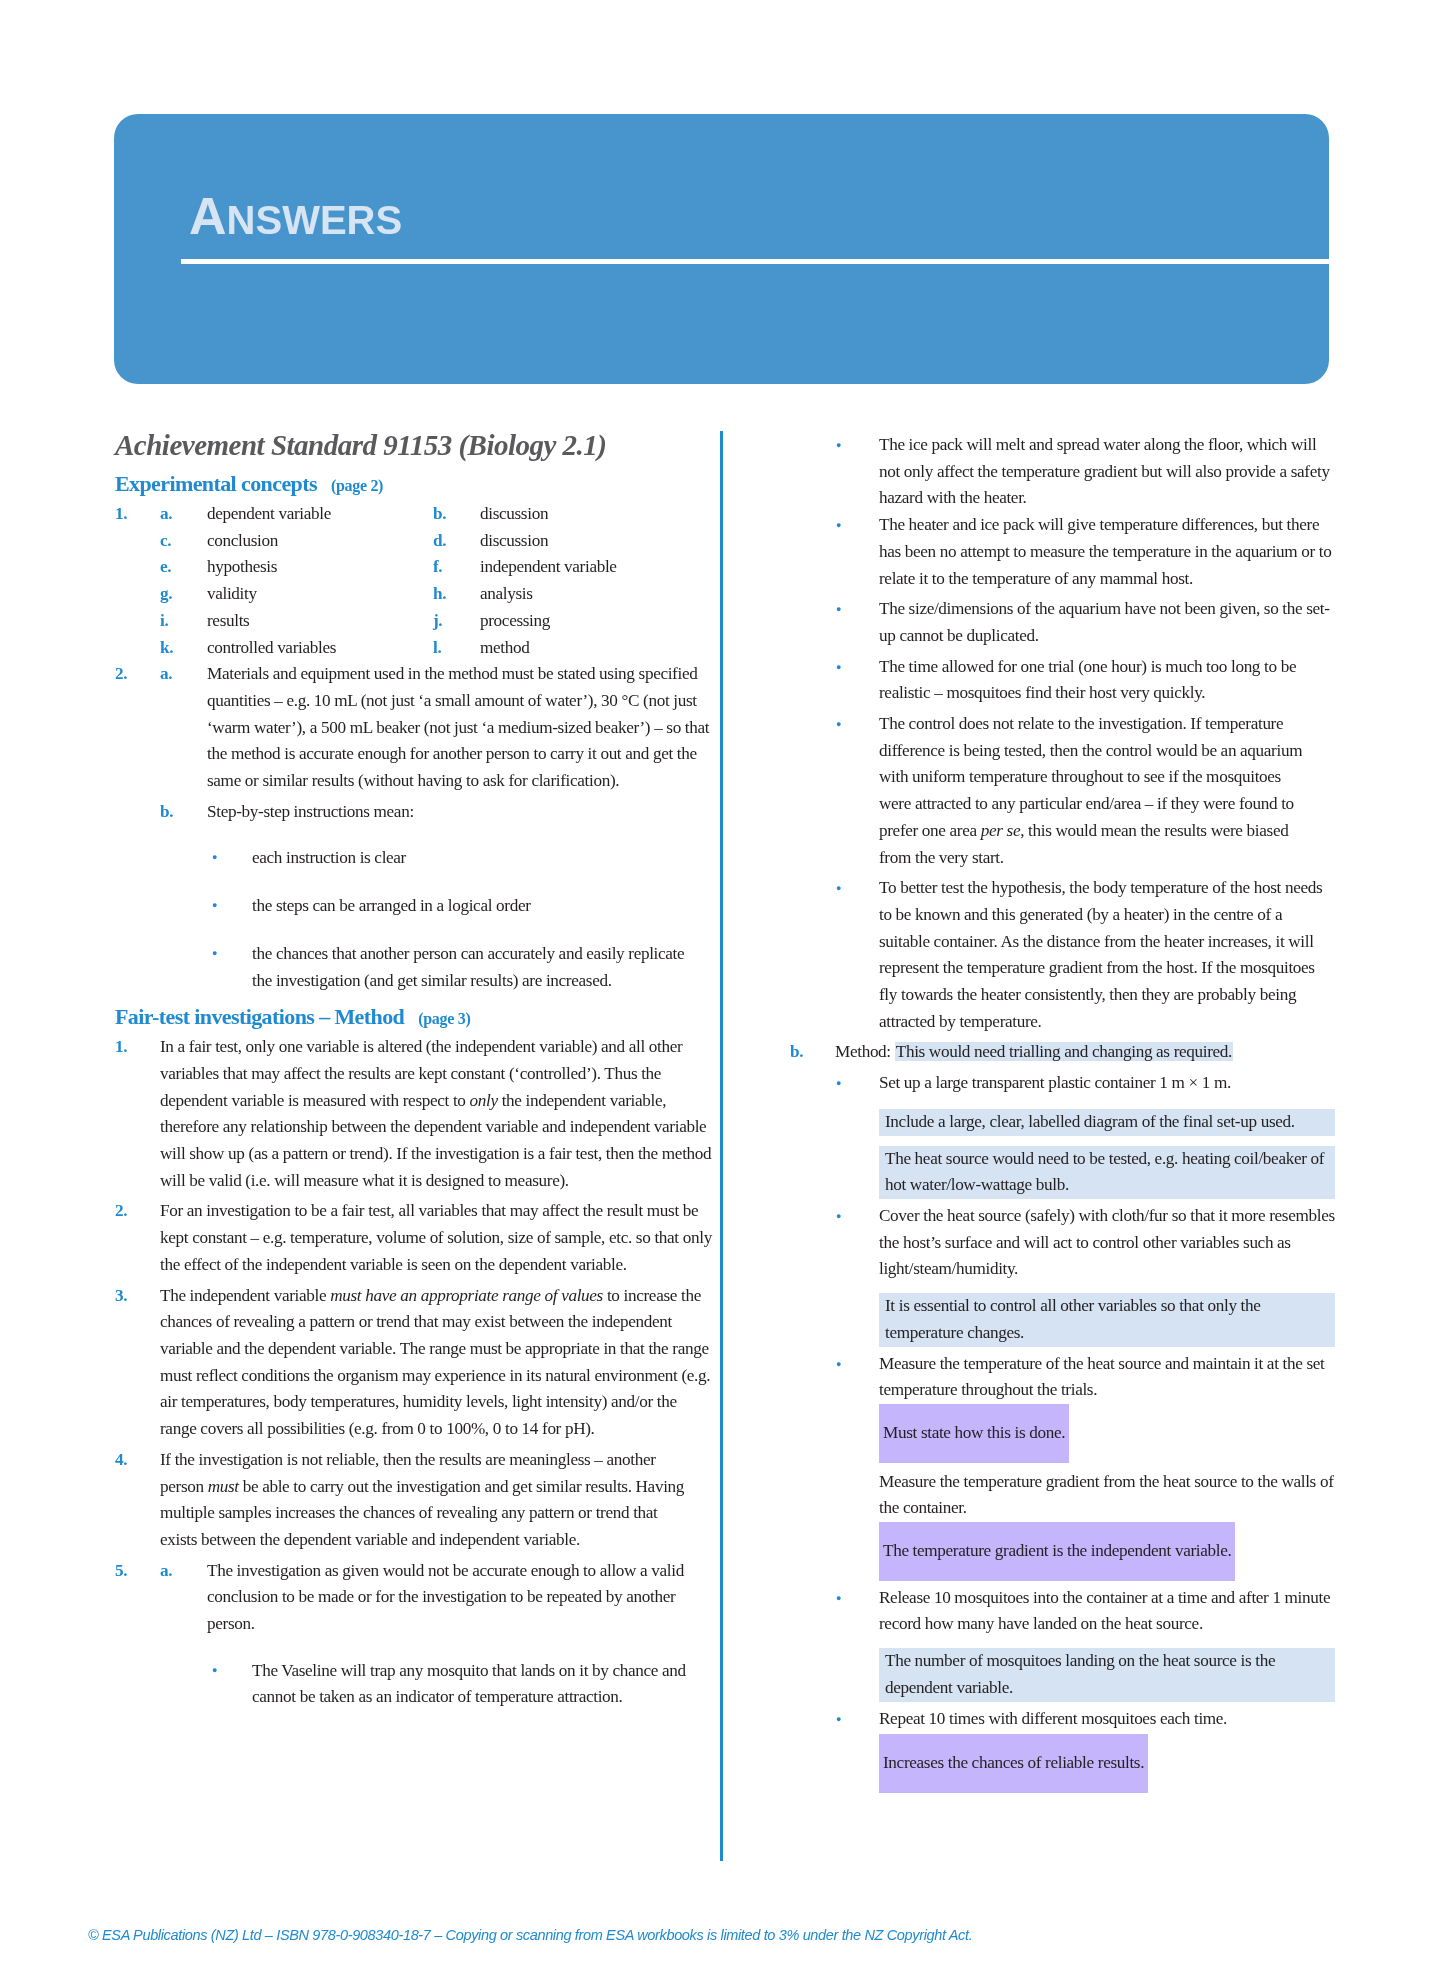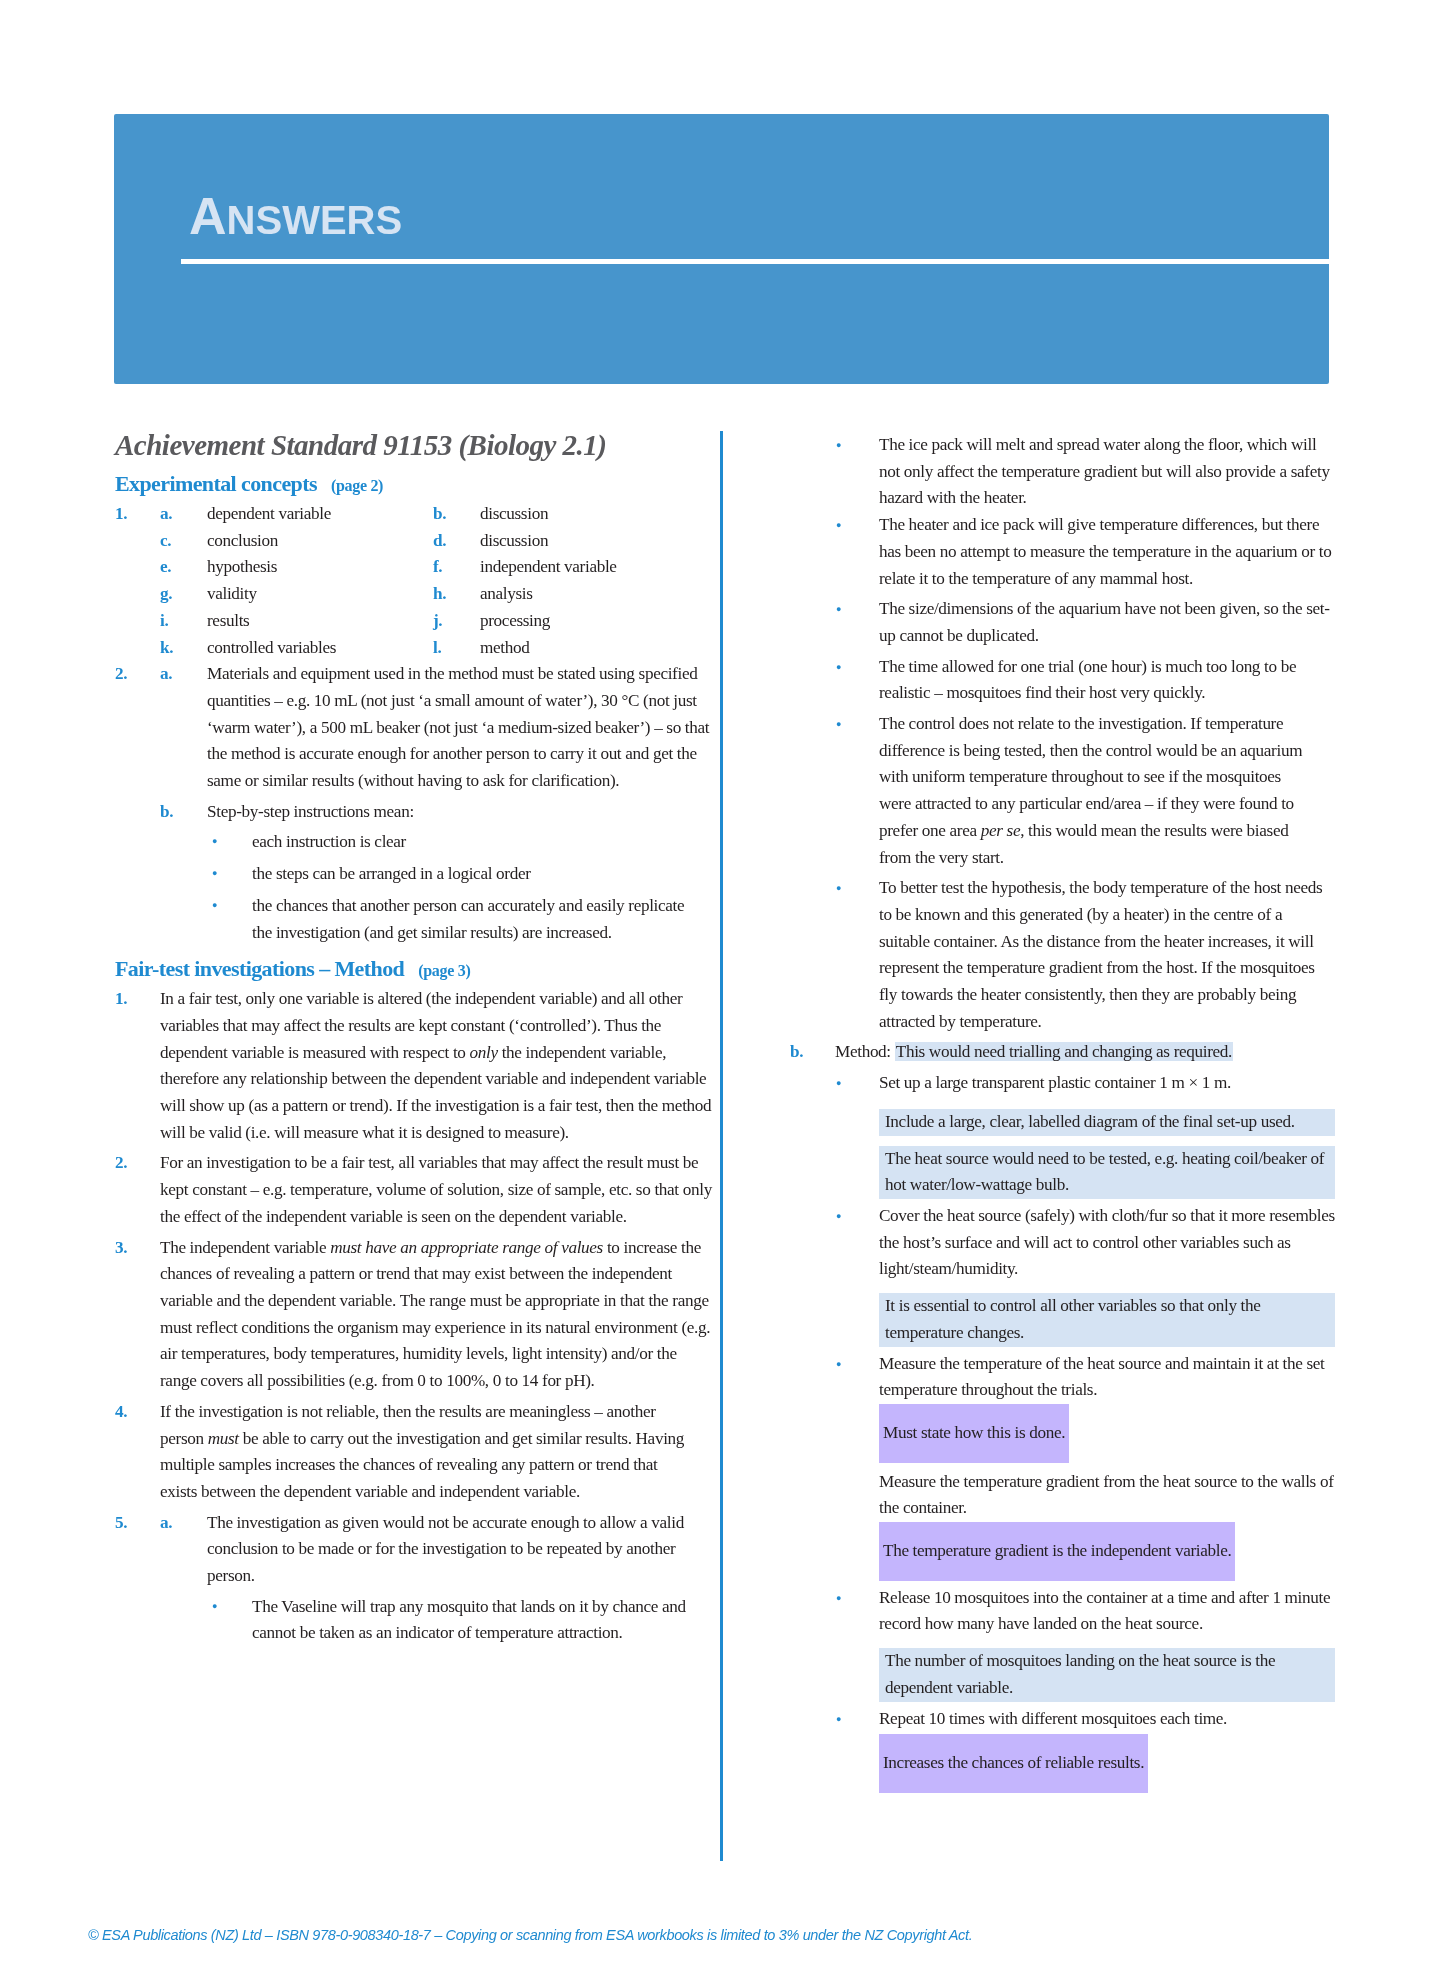--- a/index.html
+++ b/index.html
@@ -1,20 +1,20 @@
 <!DOCTYPE html>
 <html><head>
 <meta charset="utf-8">
 <style>
   html, body { margin: 0; padding: 0; background: #ffffff; }
   body { width: 1445px; height: 1977px; position: relative; overflow: hidden;
          font-family: "Liberation Sans", sans-serif; color: #231f20; }
 
   .header-box { position: absolute; left: 114px; top: 114px; width: 1215px; height: 270px;
-                background: #4795cc; border-radius: 2px; }
+                background: #4795cc; border-radius: 24px; }
   .header-title { position: absolute; left: 75px; top: 76px; color: #d6e4f3;
                   font-family: "Liberation Sans", sans-serif; font-weight: bold;
                   font-size: 52px; letter-spacing: 0px; line-height: 1; }
   .header-title .big { font-size: 52px; }
   .header-title .small { font-size: 40px; }
   .header-rule { position: absolute; left: 67px; top: 145px; width: 1198px; height: 5px; background: #ffffff; }
 
   .divider { position: absolute; left: 720px; top: 431px; width: 3px; height: 1430px; background: #1f8ad0; }
 
   .col { position: absolute; font-family: Liberation Serif, serif; font-size: 17.2px;
@@ -28,21 +28,21 @@
                margin: 0 0 0 0; letter-spacing: -0.6px; }
   .sec-title .page-ref { font-size: 16px; margin-left: 14px; letter-spacing: -0.3px; }
 
   .row { display: flex; }
   .num { color: #1f8ad0; font-weight: bold; width: 45px; flex: 0 0 45px; }
   .let { color: #1f8ad0; font-weight: bold; width: 47px; flex: 0 0 47px; }
   .txt { flex: 1; }
   .grid2 { display: grid; grid-template-columns: 47px 226px 47px 1fr; }
   .grid2 .l { color: #1f8ad0; font-weight: bold; }
   .indent1 { margin-left: 45px; }
-  .bul { display: flex; margin-left: 92px; margin-top: 4px; }
+  .bul { display: flex; margin-left: 92px; margin-top: 20px; }
   .bul .dot { flex: 0 0 45px; color: #1f8ad0; font-size: 13px; }
   .bul .dot::before { content: "\25CF"; font-size: 9px; position: relative; left: 5px; top: -2px; }
 
   .r-bul { display: flex; margin-left: 45px; margin-top: 4px; }
   .r-bul .dot { flex: 0 0 44px; color: #1f8ad0; }
   .r-bul .dot::before { content: "\25CF"; font-size: 9px; position: relative; left: 1px; top: -2px; }
   .note { background: #d5e3f3; margin-left: 89px; padding: 0 6px; margin-top: 6px; }
   .note-inline { background: #c4b5fd; padding: 16px 4px; display: inline-block; }
   .hl { background: #d5e3f3; padding: 0 1px; }
   .plain-indent { margin-left: 89px; }

